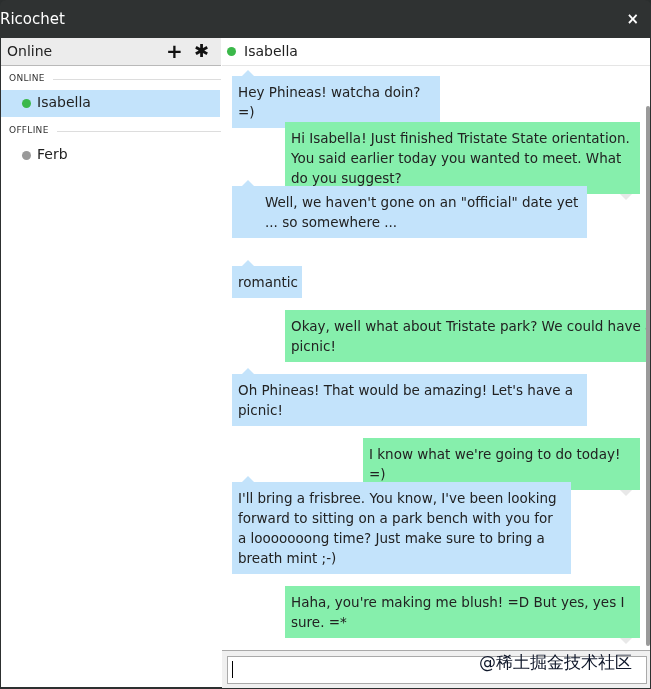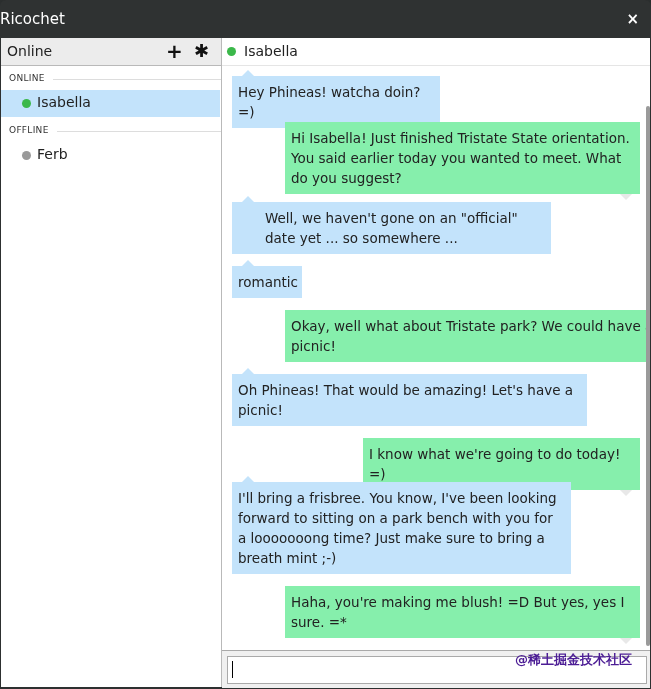--- a/index.html
+++ b/index.html
@@ -2,21 +2,21 @@
 <html><head>
 <meta charset="utf-8">
 <style>
   html,body{margin:0;padding:0;}
   body{width:651px;height:689px;overflow:hidden;background:#2b2e2e;font-family:"DejaVu Sans","Liberation Sans",sans-serif;}
   .window{position:absolute;left:0;top:0;width:651px;height:689px;background:#2d3030;border-radius:6px 6px 0 0;overflow:hidden;}
   .titlebar{position:absolute;left:0;top:0;width:651px;height:38px;background:#2f3232;color:#fff;}
   .title{position:absolute;left:0;right:0;top:10px;text-align:left;font-size:15px;font-weight:500;}
   .close{position:absolute;right:12px;top:10px;font-size:15px;color:#fff;font-weight:bold;cursor:pointer;}
   .content{position:absolute;left:1px;top:38px;width:649px;height:649px;background:#fff;}
-  .sidebar{position:absolute;left:0;top:0;width:220px;height:649px;background:#fff;border-right:1px solid #b9b9b9;}
+  .sidebar{position:absolute;left:0;top:0;width:220px;height:649px;background:#fff;border-right:1px solid #b9b9b9;padding-left:36px;}
   .sb-header{position:absolute;left:0;top:0;width:220px;height:27px;background:#ececec;border-bottom:1px solid #b9b9b9;}
   .sb-status{position:absolute;left:6px;top:5px;font-size:14px;color:#222;}
   .sb-add{position:absolute;left:165px;top:3px;font-size:20px;font-weight:bold;color:#111;line-height:20px;cursor:pointer;}
   .sb-gear{position:absolute;left:193px;top:3px;font-size:18px;color:#111;line-height:20px;cursor:pointer;}
   .section{position:absolute;left:0;width:220px;height:14px;}
   .section .lbl{position:absolute;left:8px;top:0;font-size:9px;color:#333;letter-spacing:.3px;}
   .section .line{position:absolute;top:6px;right:0;height:1px;background:#ddd;}
   .contact{position:absolute;left:0;width:219px;height:27px;cursor:pointer;}
   .contact.sel{background:#c3e3fb;}
   .dot{position:absolute;left:21px;top:9px;width:9px;height:9px;border-radius:50%;}
@@ -28,21 +28,21 @@
   .messages{position:absolute;left:0;top:28px;width:428px;height:584px;background:#fff;overflow:hidden;}
   .msg{position:absolute;font-size:13.5px;line-height:20px;color:#222;padding:6px 6px;box-sizing:border-box;}
   .msg.in{background:#c3e3fb;left:10px;}
   .msg.out{background:#86efac;}
   .msg.in::before{content:"";position:absolute;left:10px;top:-6px;border-left:6px solid transparent;border-right:6px solid transparent;border-bottom:6px solid #c3e3fb;}
   .msg.out::after{content:"";position:absolute;right:8px;bottom:-6px;border-left:6px solid transparent;border-right:6px solid transparent;border-top:6px solid #e8e8e8;}
   .scrollbar{position:absolute;left:424px;top:40px;width:4px;height:540px;background:#9a9a9a;border-radius:2px;cursor:pointer;}
   .composer{position:absolute;left:0;top:612px;width:428px;height:37px;background:#f0f0f0;border-top:1px solid #a9a9a9;}
   .input{position:absolute;left:5px;top:5px;width:420px;height:28px;background:#fff;border:1px solid #aaa;box-sizing:border-box;}
   .caret{position:absolute;left:4px;top:5px;width:1px;height:17px;background:#000;}
-  .watermark{position:absolute;right:18px;top:0px;font-size:13px;color:#4c1d95;font-weight:bold;}
+  .watermark{position:absolute;right:18px;top:0px;font-size:17px;color:#0f172a;}
 </style>
 </head>
 <body>
 
 <div class="window">
   <div class="titlebar">
     <div class="title">Ricochet</div>
     <div class="close">×</div>
   </div>
 
@@ -75,21 +75,21 @@
 
     <div class="chat">
       <div class="chat-header">
         <span class="dot" style="background:#3bb84a;"></span>
         <span class="name">Isabella</span>
       </div>
 
       <div class="messages">
         <div class="msg in" style="top:10px;width:208px;">Hey Phineas! watcha doin? =)</div>
         <div class="msg out" style="top:56px;left:63px;width:355px;">Hi Isabella! Just finished Tristate State orientation. You said earlier today you wanted to meet. What do you suggest?</div>
-        <div class="msg in" style="top:136px;width:319px;padding-left:33px;">Well, we haven't gone on an "official" date yet ... so somewhere ...</div>
+        <div class="msg in" style="top:120px;width:355px;padding-left:33px;">Well, we haven't gone on an "official" date yet ... so somewhere ...</div>
         <div class="msg in" style="top:200px;width:70px;">romantic</div>
         <div class="msg out" style="top:244px;left:63px;width:386px;">Okay, well what about Tristate park? We could have a picnic!</div>
         <div class="msg in" style="top:308px;width:355px;">Oh Phineas! That would be amazing! Let's have a picnic!</div>
         <div class="msg out" style="top:372px;left:141px;width:277px;">I know what we're going to do today! =)</div>
         <div class="msg in" style="top:416px;width:339px;">I'll bring a frisbree. You know, I've been looking forward to sitting on a park bench with you for a looooooong time? Just make sure to bring a breath mint ;-)</div>
         <div class="msg out" style="top:520px;left:63px;width:355px;">Haha, you're making me blush! =D But yes, yes I sure. =*</div>
         <div class="scrollbar"></div>
       </div>
 
       <div class="composer">

